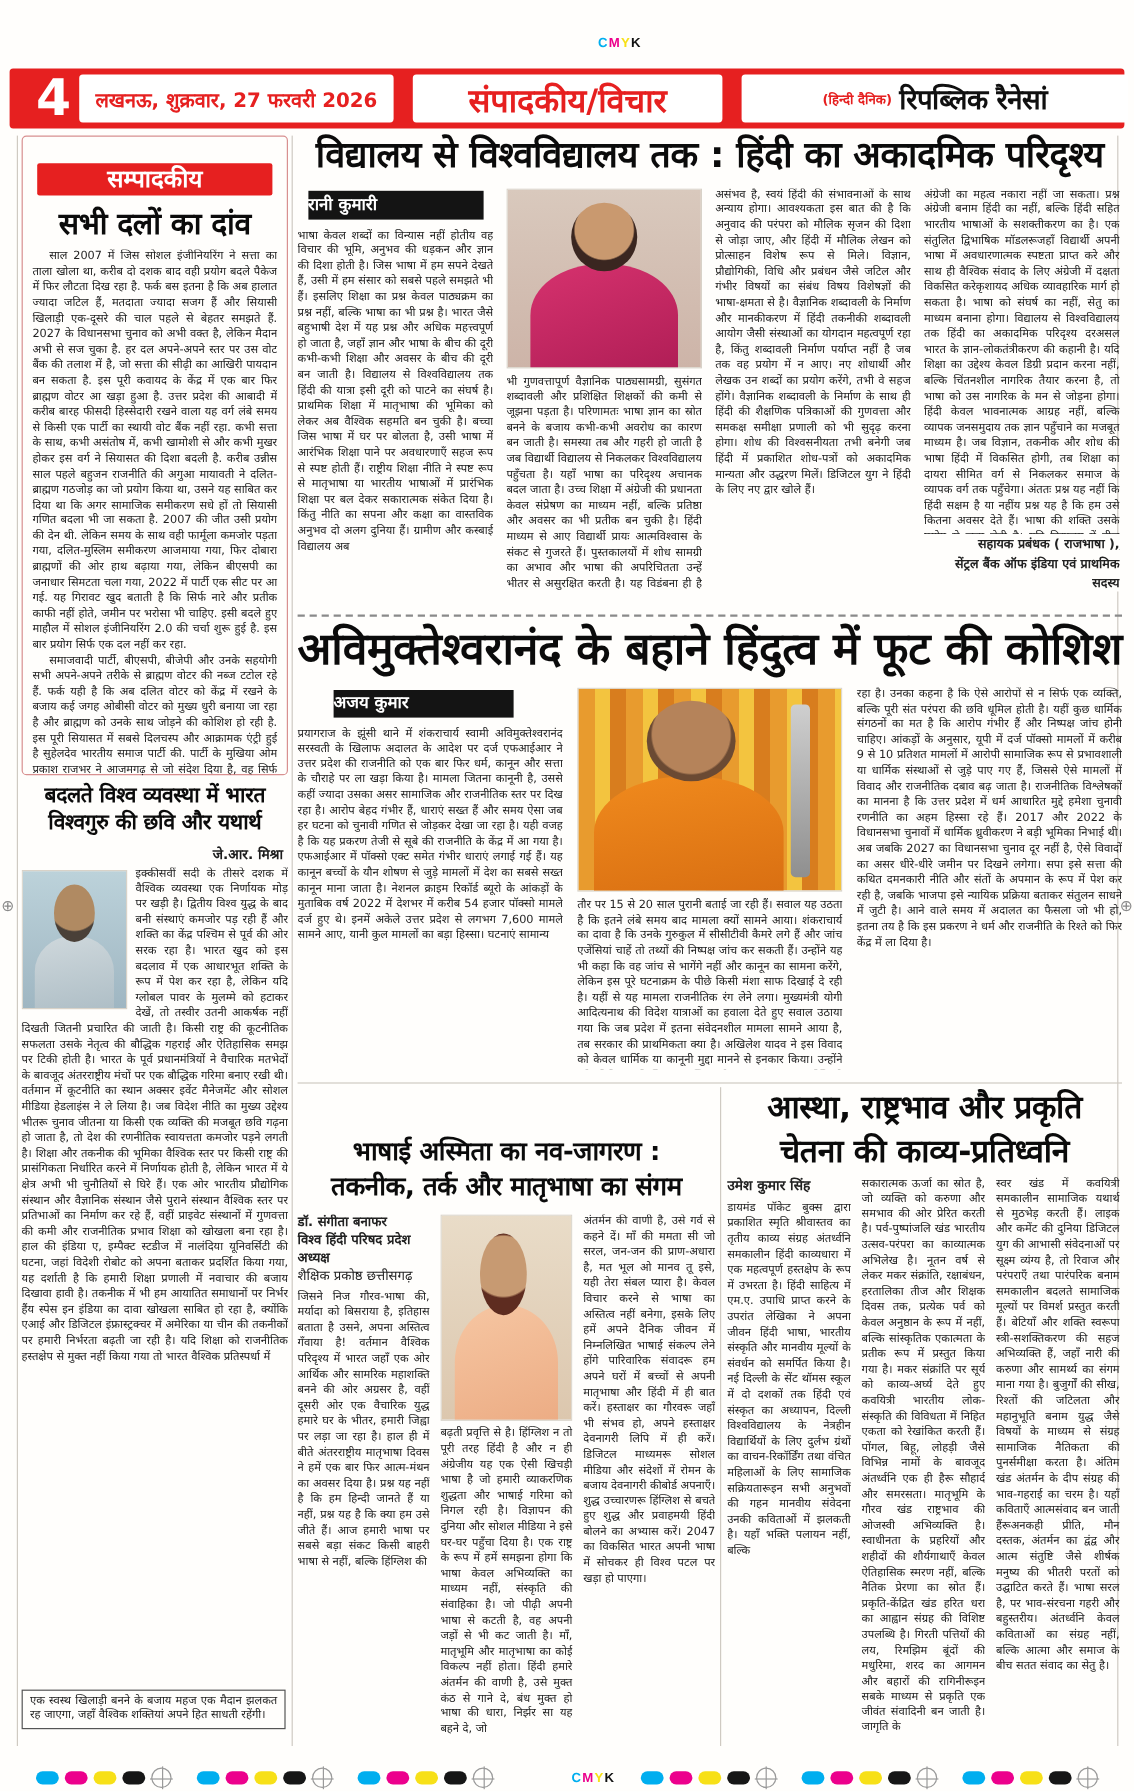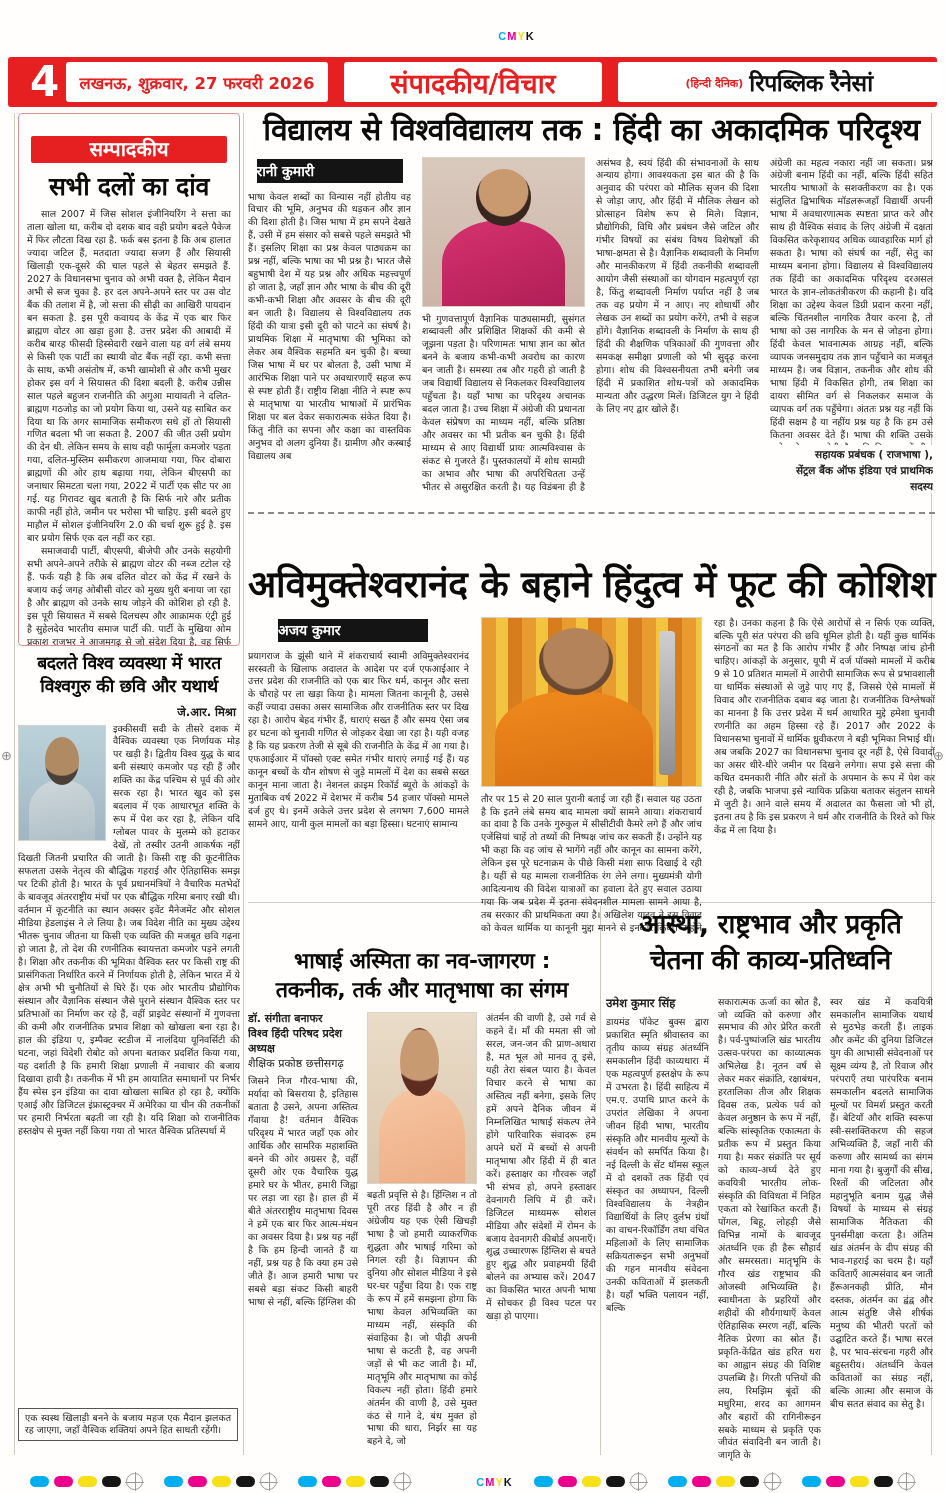--- a/index.html
+++ b/index.html
@@ -67,37 +67,37 @@
   
   .art1{position:absolute;left:248px;top:111px;width:687px;}
   .art1 .headline{font-size:30px;line-height:1.25;}
   .art1-body{margin-top:8px;gap:11px;}
   .art1 .col{width:163px;height:336px;}
   .a1-byline{width:146px;height:24px;font-size:14px;line-height:24px;margin:2px auto 8px auto;}
   .a1-photo{width:163px;height:150px;margin-bottom:6px;}
   .attrib{position:absolute;right:0;bottom:-2px;background:#fffefc;text-align:right;font-weight:800;font-size:10.5px;line-height:1.5;padding:2px 0 0 8px;}
   .dash-sep{position:absolute;left:248px;top:512px;width:687px;border-top:2px dashed #8a8a8a;}
   
-  .art2{position:absolute;left:248px;top:520px;width:687px;margin-top:44px;}
+  .art2{position:absolute;left:248px;top:520px;width:687px;}
   .art2 .headline{font-size:37px;line-height:1.15;}
   .art2-body{margin-top:10px;gap:12px;}
   .art2 .col{width:221px;height:318px;}
   .a2-byline{width:150px;height:23px;font-size:14px;line-height:23px;margin:2px 30px 8px 30px;}
   .a2-photo{width:221px;height:170px;margin-bottom:6px;}
   
   .art3{position:absolute;left:248px;top:946px;width:348px;}
   .art3 .headline{font-size:21.5px;line-height:1.35;}
   .art3-body{margin-top:8px;gap:9px;}
   .art3 .col{width:110px;height:487px;}
   .author-block{font-weight:800;font-size:11px;line-height:1.35;margin-bottom:4px;}
   .author-block .t3{font-weight:400;}
   .a3-photo{width:110px;height:172px;margin-bottom:5px;}
   .art4{position:absolute;left:606px;top:906px;width:329px;}
   .art4 .headline{font-size:26.5px;line-height:1.35;}
-  .art4-body{margin-top:18px;gap:9px;}
+  .art4-body{margin-top:3px;gap:9px;}
   .art4 .col{width:103px;height:470px;}
   .a4-byline{font-weight:800;font-size:11.5px;margin-bottom:5px;}
 </style>
 </head>
 <body>
 
 <div class="page">
 
   <div class="top-strip cmyk-label">
     <span class="c">C</span><span class="m">M</span><span class="y">Y</span><span class="k">K</span>

